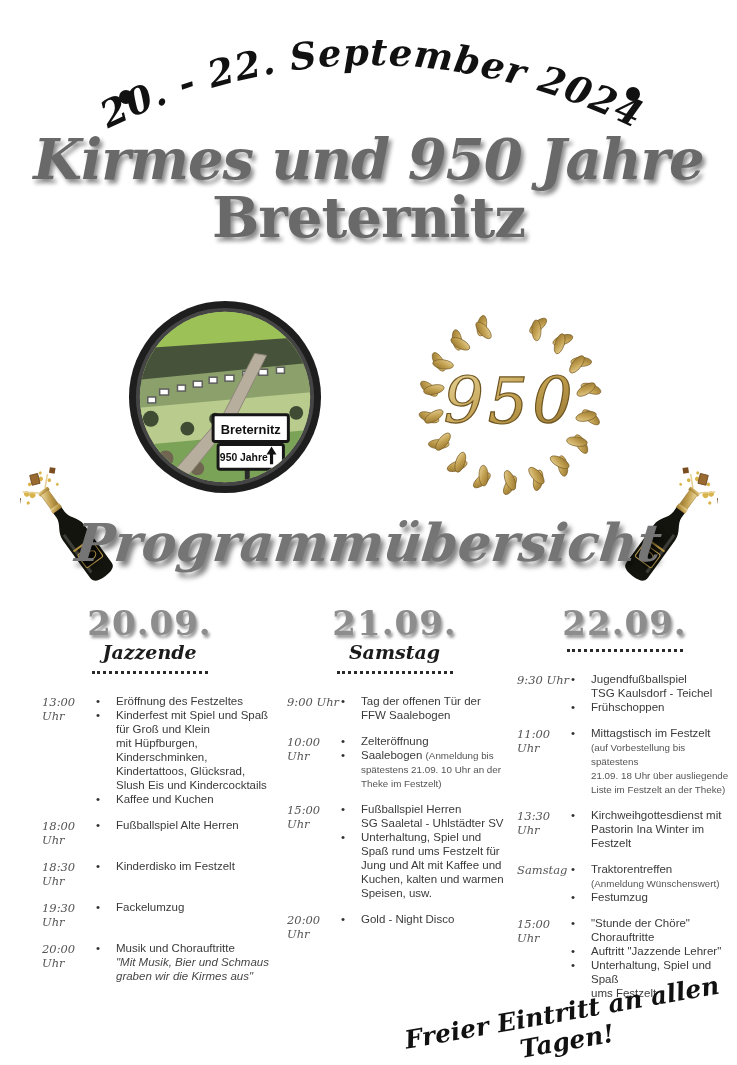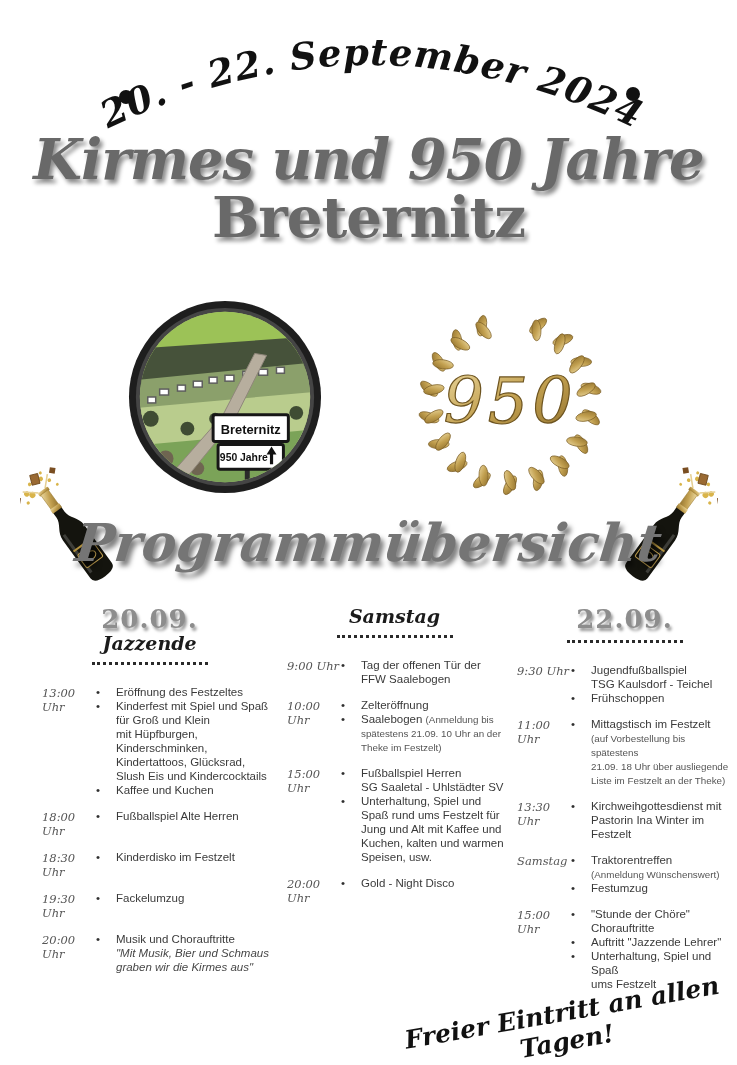--- a/index.html
+++ b/index.html
@@ -32,21 +32,21 @@
          font-family:"DejaVu Serif",serif;font-style:italic;font-weight:bold;font-size:52px;
          color:#757575;text-shadow:4px 5px 5px rgba(0,0,0,0.5);transform:skewX(-6deg);}
 
   
   .grid{position:absolute;left:42px;top:606px;width:692px;display:flex;}
   .col{flex:0 0 auto;}
   .col.c0{width:245px;}
   .col.c1{width:230px;}
   .col.c2{width:215px;}
   .col-head{width:215px;text-align:center;margin-bottom:20px;}
-  .col-date{font-family:"DejaVu Serif",serif;font-weight:bold;font-size:26px;color:#8d8d8d;
+  .col-date{font-family:"DejaVu Serif",serif;font-weight:bold;font-size:34px;color:#8d8d8d;
             letter-spacing:1px;text-shadow:2px 3px 3px rgba(0,0,0,0.4);line-height:1.05;}
   .col-day{font-family:"DejaVu Serif",serif;font-style:italic;font-weight:bold;font-size:19px;
            color:#1b1b1b;line-height:1.15;}
   .dots{width:116px;margin:6px auto 0 auto;border-bottom:3px dotted #2a2a2a;height:1px;}
   .entry{display:flex;margin-bottom:12px;}
   .time{flex:0 0 54px;font-family:"DejaVu Serif",serif;font-style:italic;font-size:11.5px;
         color:#555;padding-top:1px;}
   .items{flex:1 1 auto;}
   .item{display:flex;}
   .bullet{flex:0 0 11px;font-size:11.5px;color:#2f2f2f;line-height:14px;}
@@ -288,20 +288,21 @@
             <div class="item">
               <span class="bullet">•</span>
               <div class="itext"><span class="t">Musik und Chorauftritte</span><div class="quote">"Mit Musik, Bier und Schmaus
 graben wir die Kirmes aus"</div></div>
             </div>
           </div>
         </div>
       </div>
       <div class="col c1">
         <div class="col-head">
+          <div class="col-date">21.09.</div>
           <div class="col-day">Samstag</div>
           <div class="dots"></div>
         </div>
         <div class="entry">
           <div class="time">9:00 Uhr</div>
           <div class="items">
             <div class="item">
               <span class="bullet">•</span>
               <div class="itext"><span class="t">Tag der offenen Tür der
 FFW Saalebogen</span></div>

